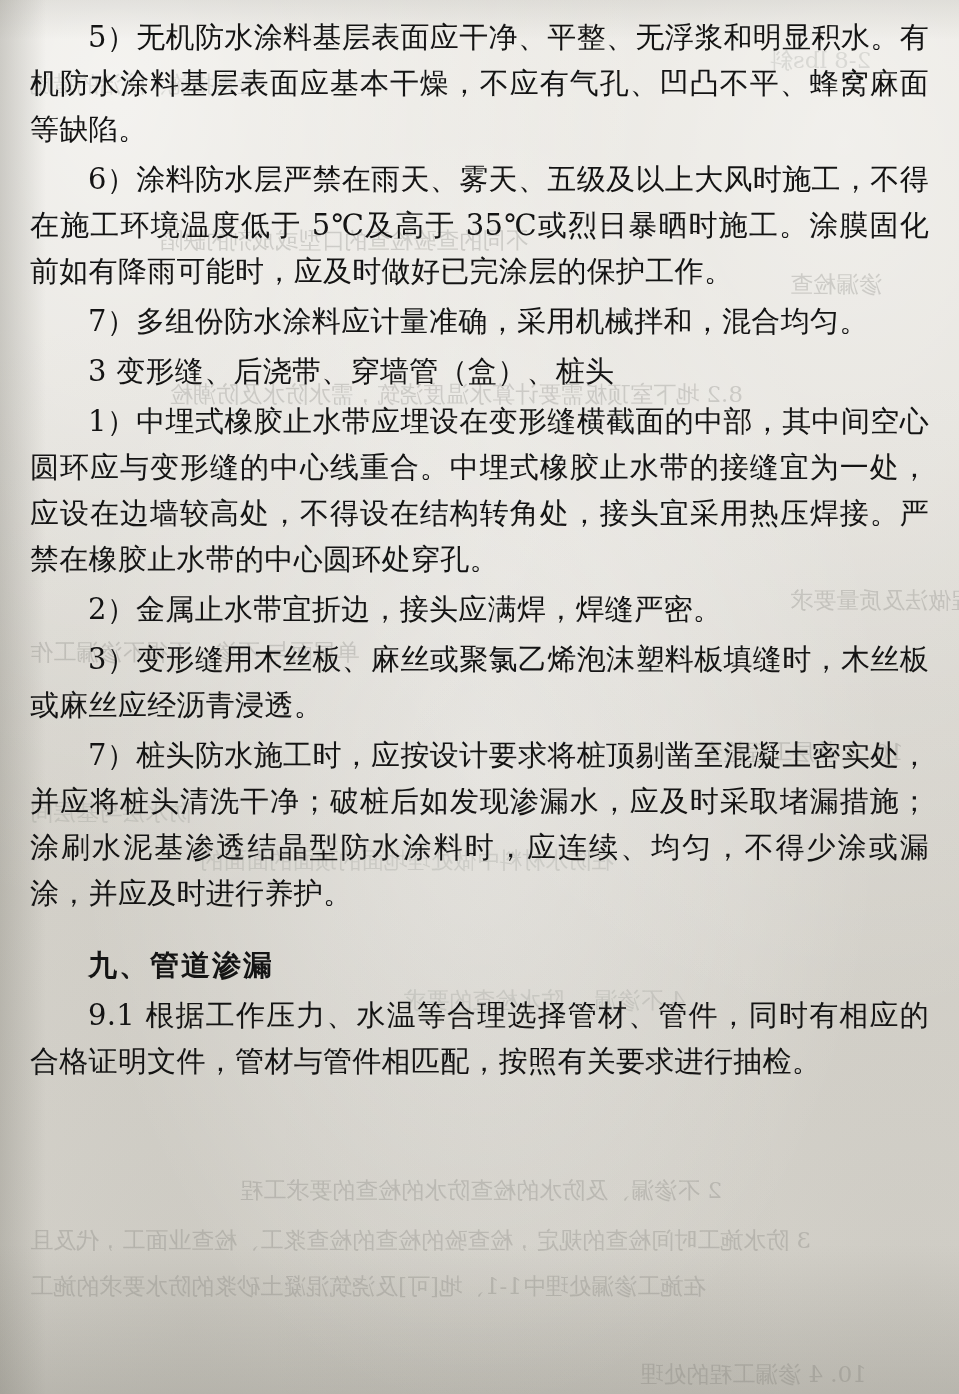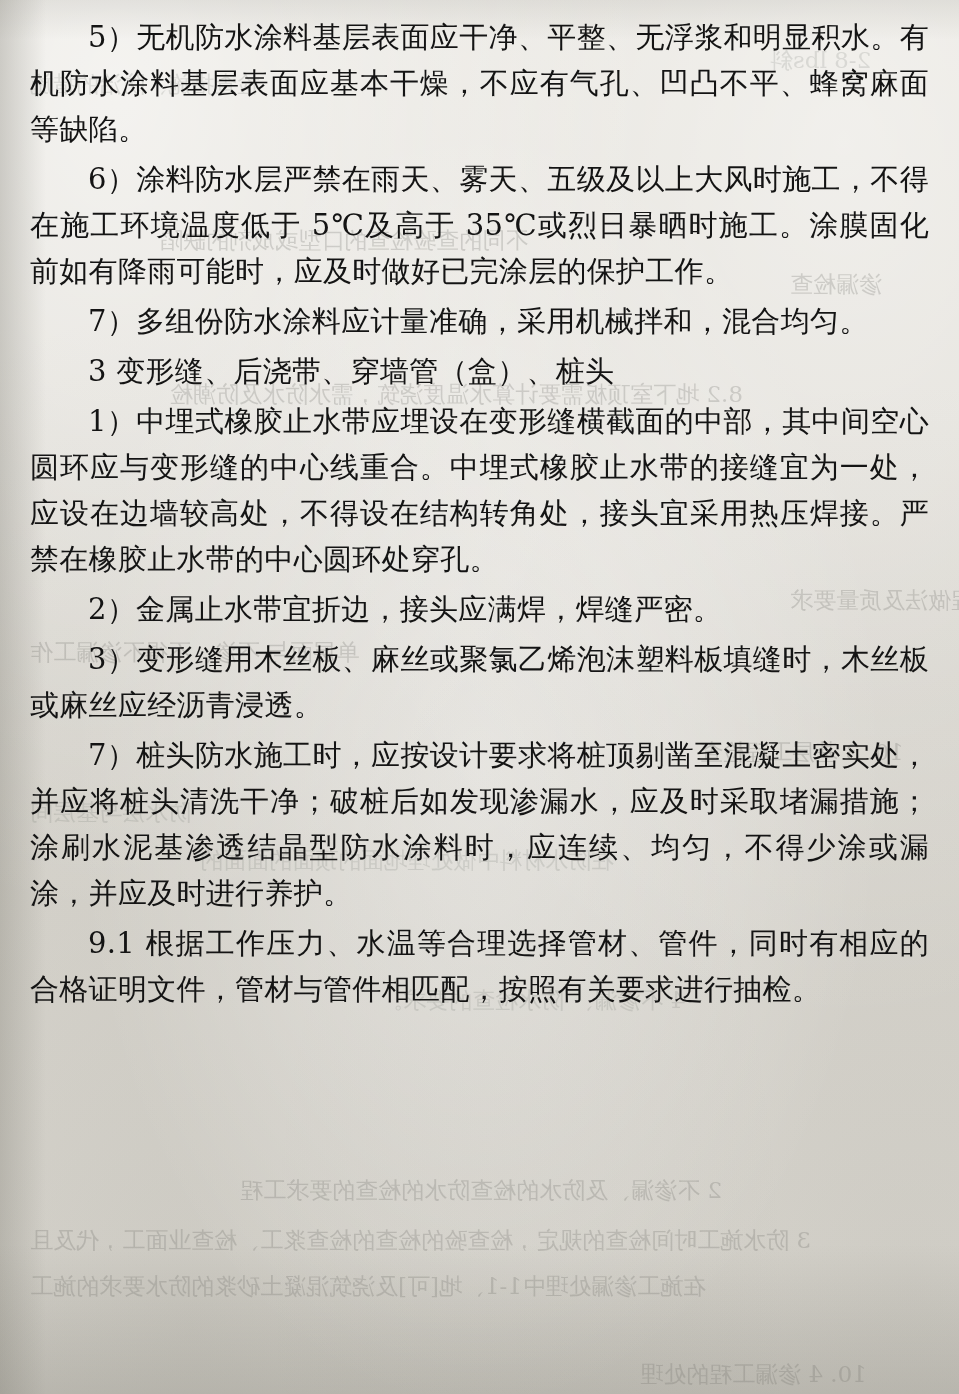--- a/index.html
+++ b/index.html
@@ -128,17 +128,18 @@
     <p class="para indent">6）涂料防水层严禁在雨天、雾天、五级及以上大风时施工，不得在施工环境温度低于 5℃及高于 35℃或烈日暴晒时施工。涂膜固化前如有降雨可能时，应及时做好已完涂层的保护工作。</p>
     <p class="para indent">7）多组份防水涂料应计量准确，采用机械拌和，混合均匀。</p>
 
     <p class="para heading-num">3  变形缝、后浇带、穿墙管（盒）、桩头</p>
 
     <p class="para indent">1）中埋式橡胶止水带应埋设在变形缝横截面的中部，其中间空心圆环应与变形缝的中心线重合。中埋式橡胶止水带的接缝宜为一处，应设在边墙较高处，不得设在结构转角处，接头宜采用热压焊接。严禁在橡胶止水带的中心圆环处穿孔。</p>
     <p class="para indent">2）金属止水带宜折边，接头应满焊，焊缝严密。</p>
     <p class="para indent">3）变形缝用木丝板、麻丝或聚氯乙烯泡沫塑料板填缝时，木丝板或麻丝应经沥青浸透。</p>
     <p class="para indent">7）桩头防水施工时，应按设计要求将桩顶剔凿至混凝土密实处，并应将桩头清洗干净；破桩后如发现渗漏水，应及时采取堵漏措施；涂刷水泥基渗透结晶型防水涂料时，应连续、均匀，不得少涂或漏涂，并应及时进行养护。</p>
 
+    <p class="para section-head">九、管道渗漏</p>
 
     <p class="para indent">9.1 根据工作压力、水温等合理选择管材、管件，同时有相应的合格证明文件，管材与管件相匹配，按照有关要求进行抽检。</p>
 
   </div>
 </div>
 
 </body></html>

